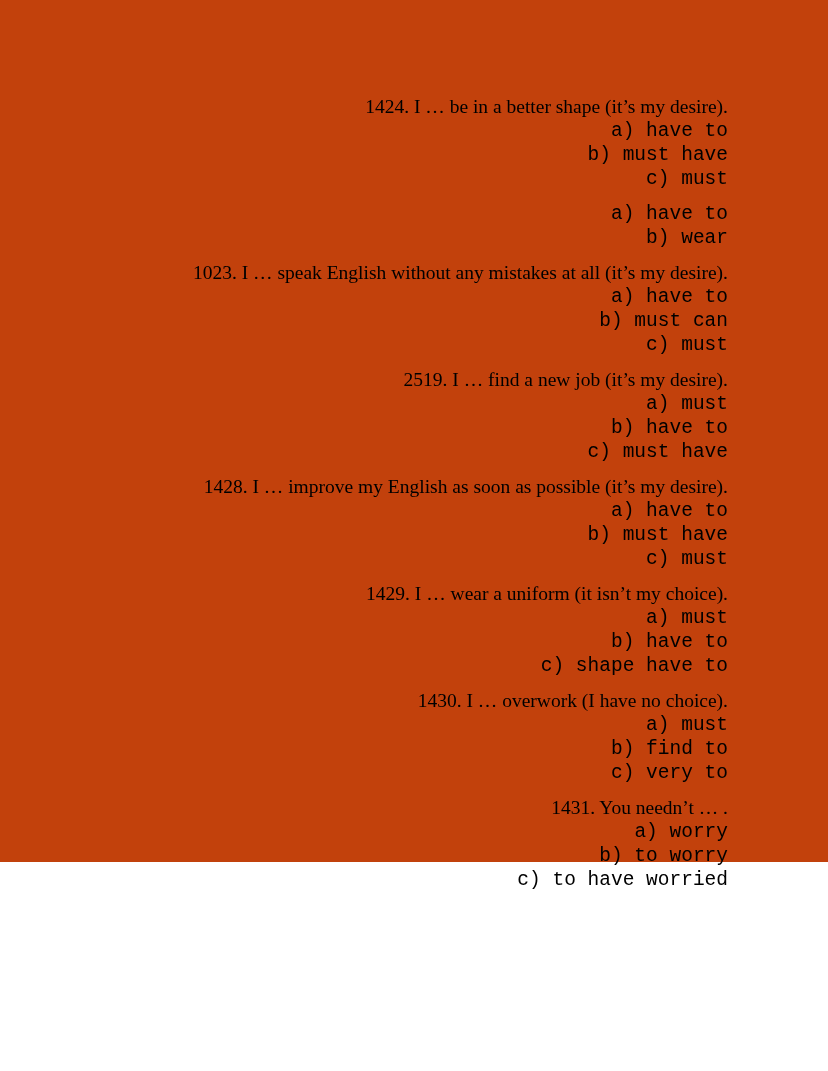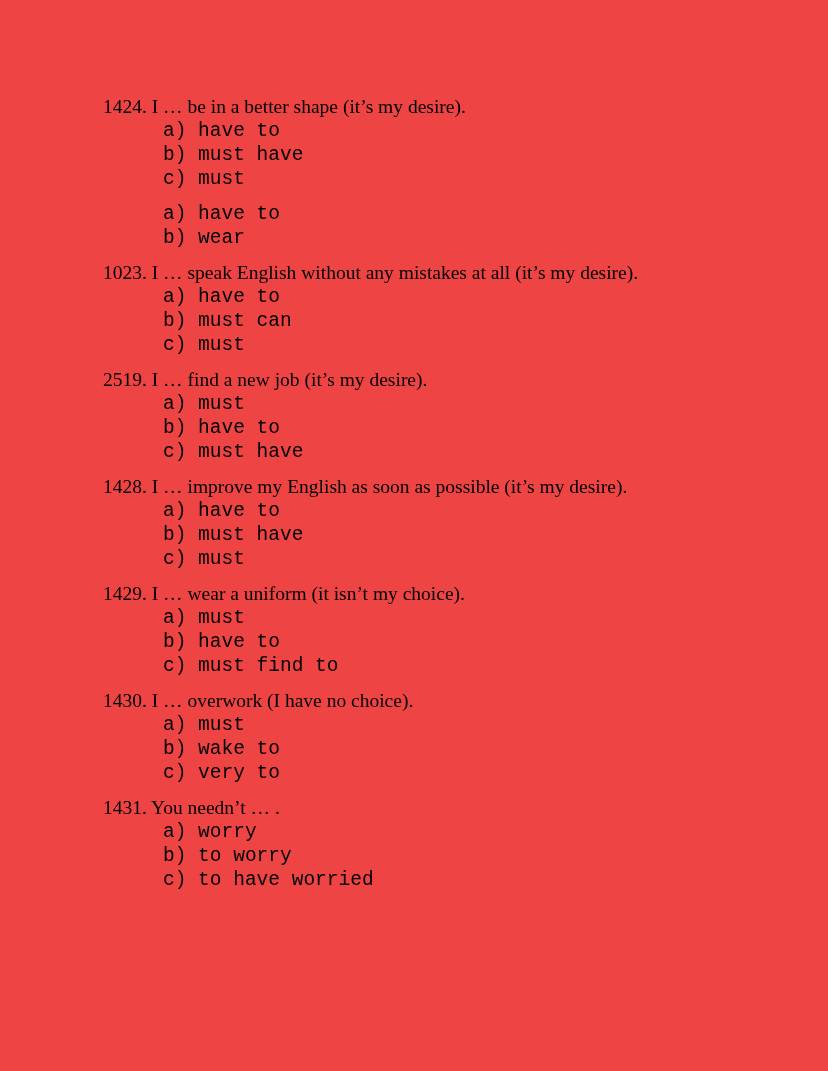--- a/index.html
+++ b/index.html
@@ -10,24 +10,25 @@
     width: 828px;
     height: 1071px;
     background: #ffffff;
     font-family: "Liberation Serif", "DejaVu Serif", serif;
     color: #000000;
     overflow: hidden;
   }
   .page {
     position: relative;
     width: 828px;
-    height: 1071px;
-    background: #ef4444;
+    height: 862px;
+    background: #c2410c;
     box-sizing: border-box;
     padding: 95px 100px 0 103px;
+    text-align: right;
   }
   .question-block {
     margin-bottom: 11px;
   }
   .q-stem {
     font-size: 19.5px;
     line-height: 24px;
     white-space: pre-wrap;
   }
   .q-options {
@@ -89,29 +90,29 @@
       <li class="q-option">b) must have</li>
       <li class="q-option">c) must</li>
     </ul>
   </div>
 
   <div class="question-block">
     <div class="q-stem">1429. I … wear a uniform (it isn’t my choice).</div>
     <ul class="q-options">
       <li class="q-option">a) must</li>
       <li class="q-option">b) have to</li>
-      <li class="q-option">c) must find to</li>
+      <li class="q-option">c) shape have to</li>
     </ul>
   </div>
 
   <div class="question-block">
     <div class="q-stem">1430. I … overwork (I have no choice).</div>
     <ul class="q-options">
       <li class="q-option">a) must</li>
-      <li class="q-option">b) wake to</li>
+      <li class="q-option">b) find to</li>
       <li class="q-option">c) very to</li>
     </ul>
   </div>
 
   <div class="question-block">
     <div class="q-stem">1431. You needn’t … .</div>
     <ul class="q-options">
       <li class="q-option">a) worry</li>
       <li class="q-option">b) to worry</li>
       <li class="q-option">c) to have worried</li>

